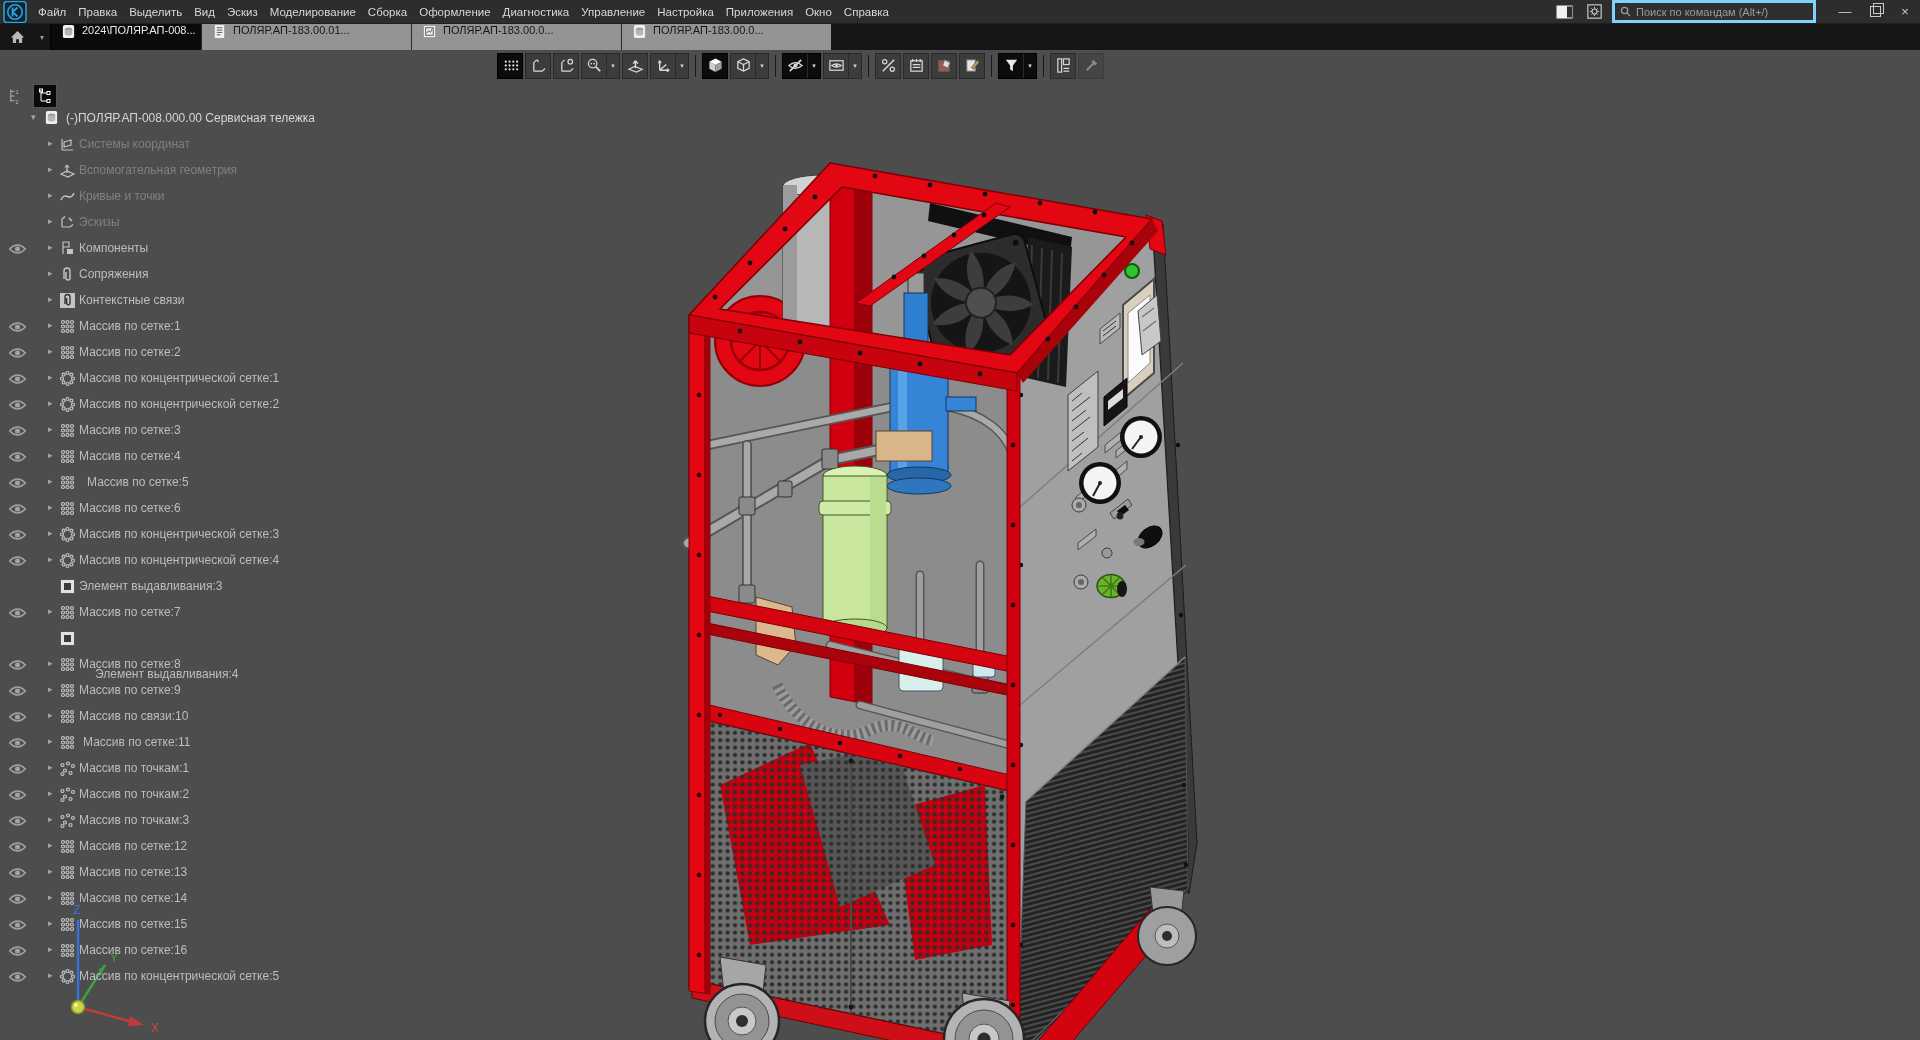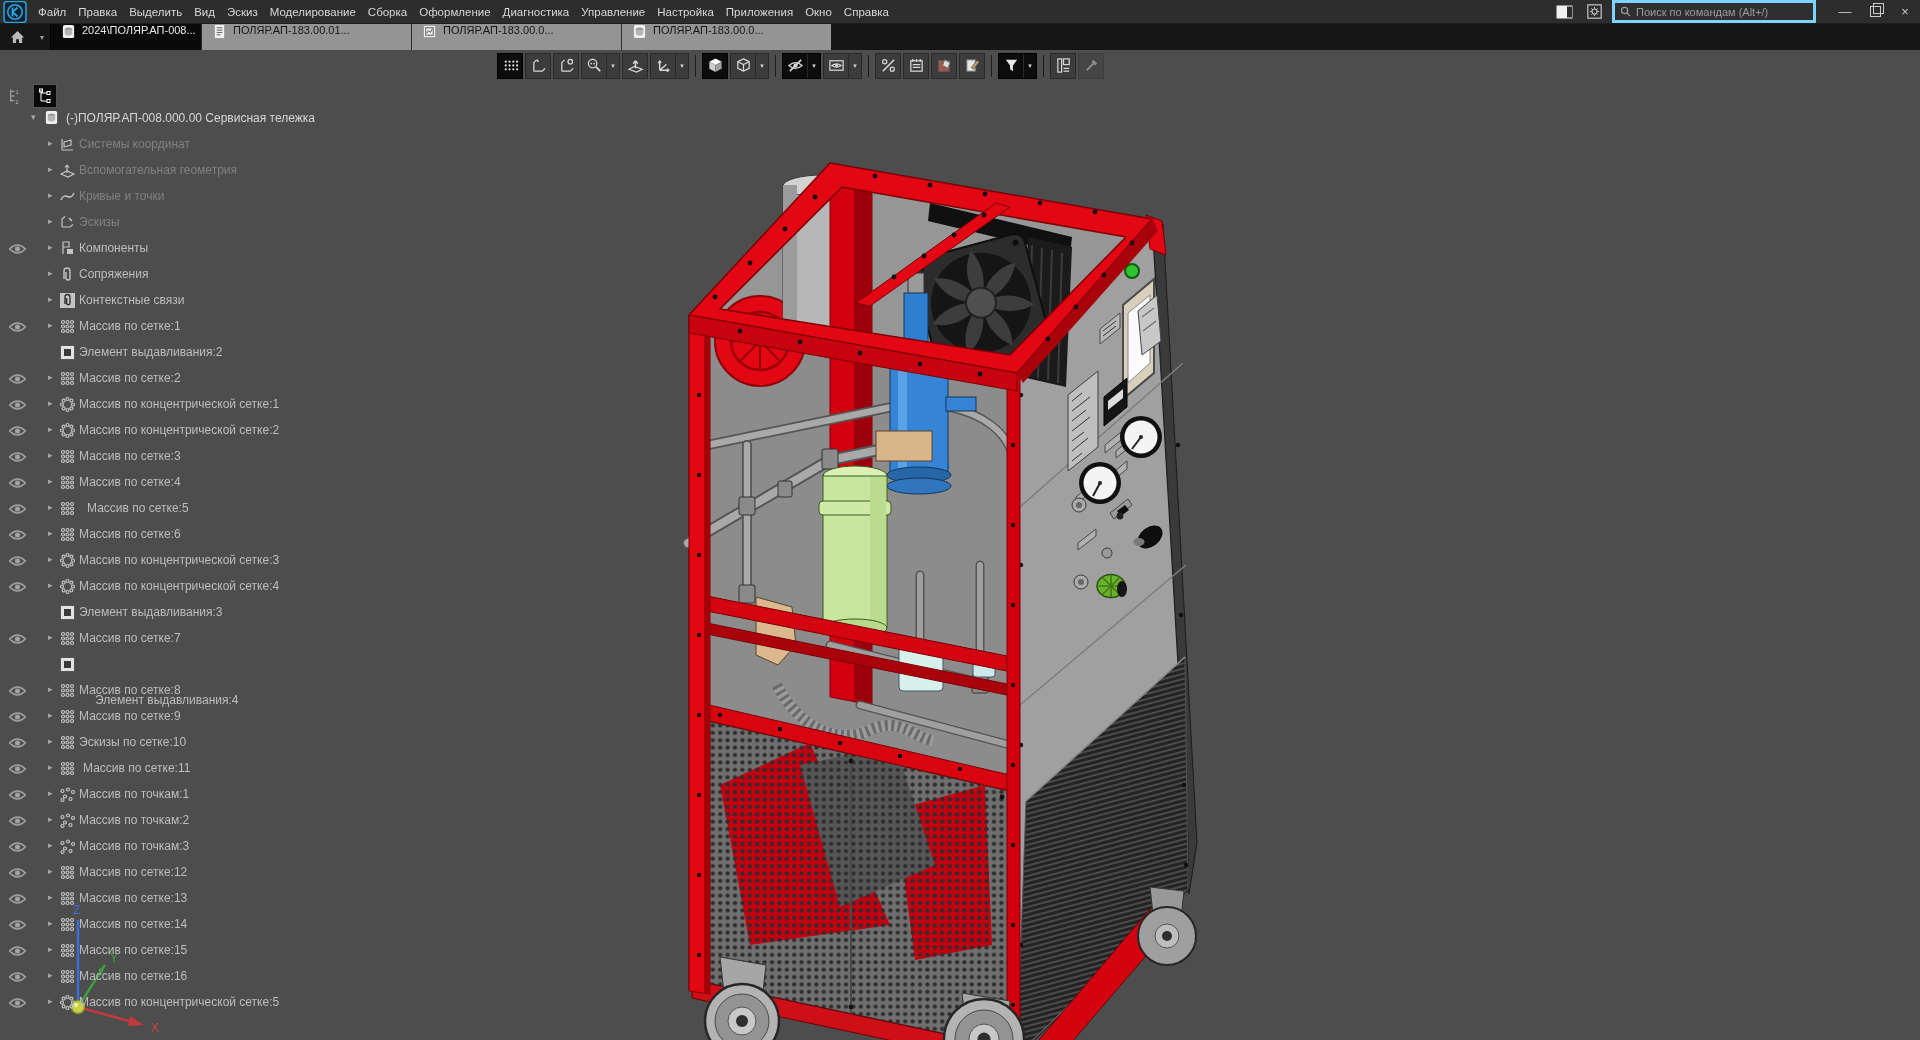--- a/index.html
+++ b/index.html
@@ -777,29 +777,20 @@
             <circle cx="13" cy="8.5" r="1.5"></circle>
             <circle cx="4" cy="13" r="1.5"></circle>
             <circle cx="8.5" cy="13" r="1.5"></circle>
             <circle cx="13" cy="13" r="1.5"></circle>
           </g>
         </svg>
       </span>
       <span class="tlabel" style="left: 79px;">Массив по сетке:1</span>
     </div>
     <div class="trow">
-      <span class="ticon" style="left: 59px;">
-        <svg width="17" height="17" viewBox="0 0 17 17">
-          <rect x="1.5" y="1.5" width="14" height="14" fill="#e2e2e2" stroke="#555"></rect>
-          <rect x="5" y="5" width="7" height="7" fill="#3a3a3a"></rect>
-        </svg>
-      </span>
-      <span class="tlabel" style="left: 79px;">Элемент выдавливания:2</span>
-    </div>
-    <div class="trow">
       <span class="eye">
         <svg width="19" height="12" viewBox="0 0 18 11">
           <path d="M1.5,5.5 Q9,-2 16.5,5.5 Q9,13 1.5,5.5Z" fill="none" stroke="currentColor" stroke-width="1.3"></path>
           <circle cx="9" cy="5.5" r="2.4" fill="currentColor"></circle>
         </svg>
       </span>
       <span class="arr" style="left: 48px;">▸</span>
       <span class="ticon" style="left: 59px;">
         <svg width="17" height="17" viewBox="0 0 17 17" fill="none" stroke="#c4c4c4" stroke-width="1.2">
           <g fill="none">
@@ -1122,21 +1113,21 @@
             <circle cx="13" cy="4" r="1.5"></circle>
             <circle cx="4" cy="8.5" r="1.5"></circle>
             <circle cx="8.5" cy="8.5" r="1.5"></circle>
             <circle cx="13" cy="8.5" r="1.5"></circle>
             <circle cx="4" cy="13" r="1.5"></circle>
             <circle cx="8.5" cy="13" r="1.5"></circle>
             <circle cx="13" cy="13" r="1.5"></circle>
           </g>
         </svg>
       </span>
-      <span class="tlabel" style="left: 79px;">Эскизы по сетке:10</span>
+      <span class="tlabel" style="left: 79px;">Массив по связи:10</span>
     </div>
     <div class="trow">
       <span class="eye">
         <svg width="19" height="12" viewBox="0 0 18 11">
           <path d="M1.5,5.5 Q9,-2 16.5,5.5 Q9,13 1.5,5.5Z" fill="none" stroke="currentColor" stroke-width="1.3"></path>
           <circle cx="9" cy="5.5" r="2.4" fill="currentColor"></circle>
         </svg>
       </span>
       <span class="arr" style="left: 48px;">▸</span>
       <span class="ticon" style="left: 59px;">

